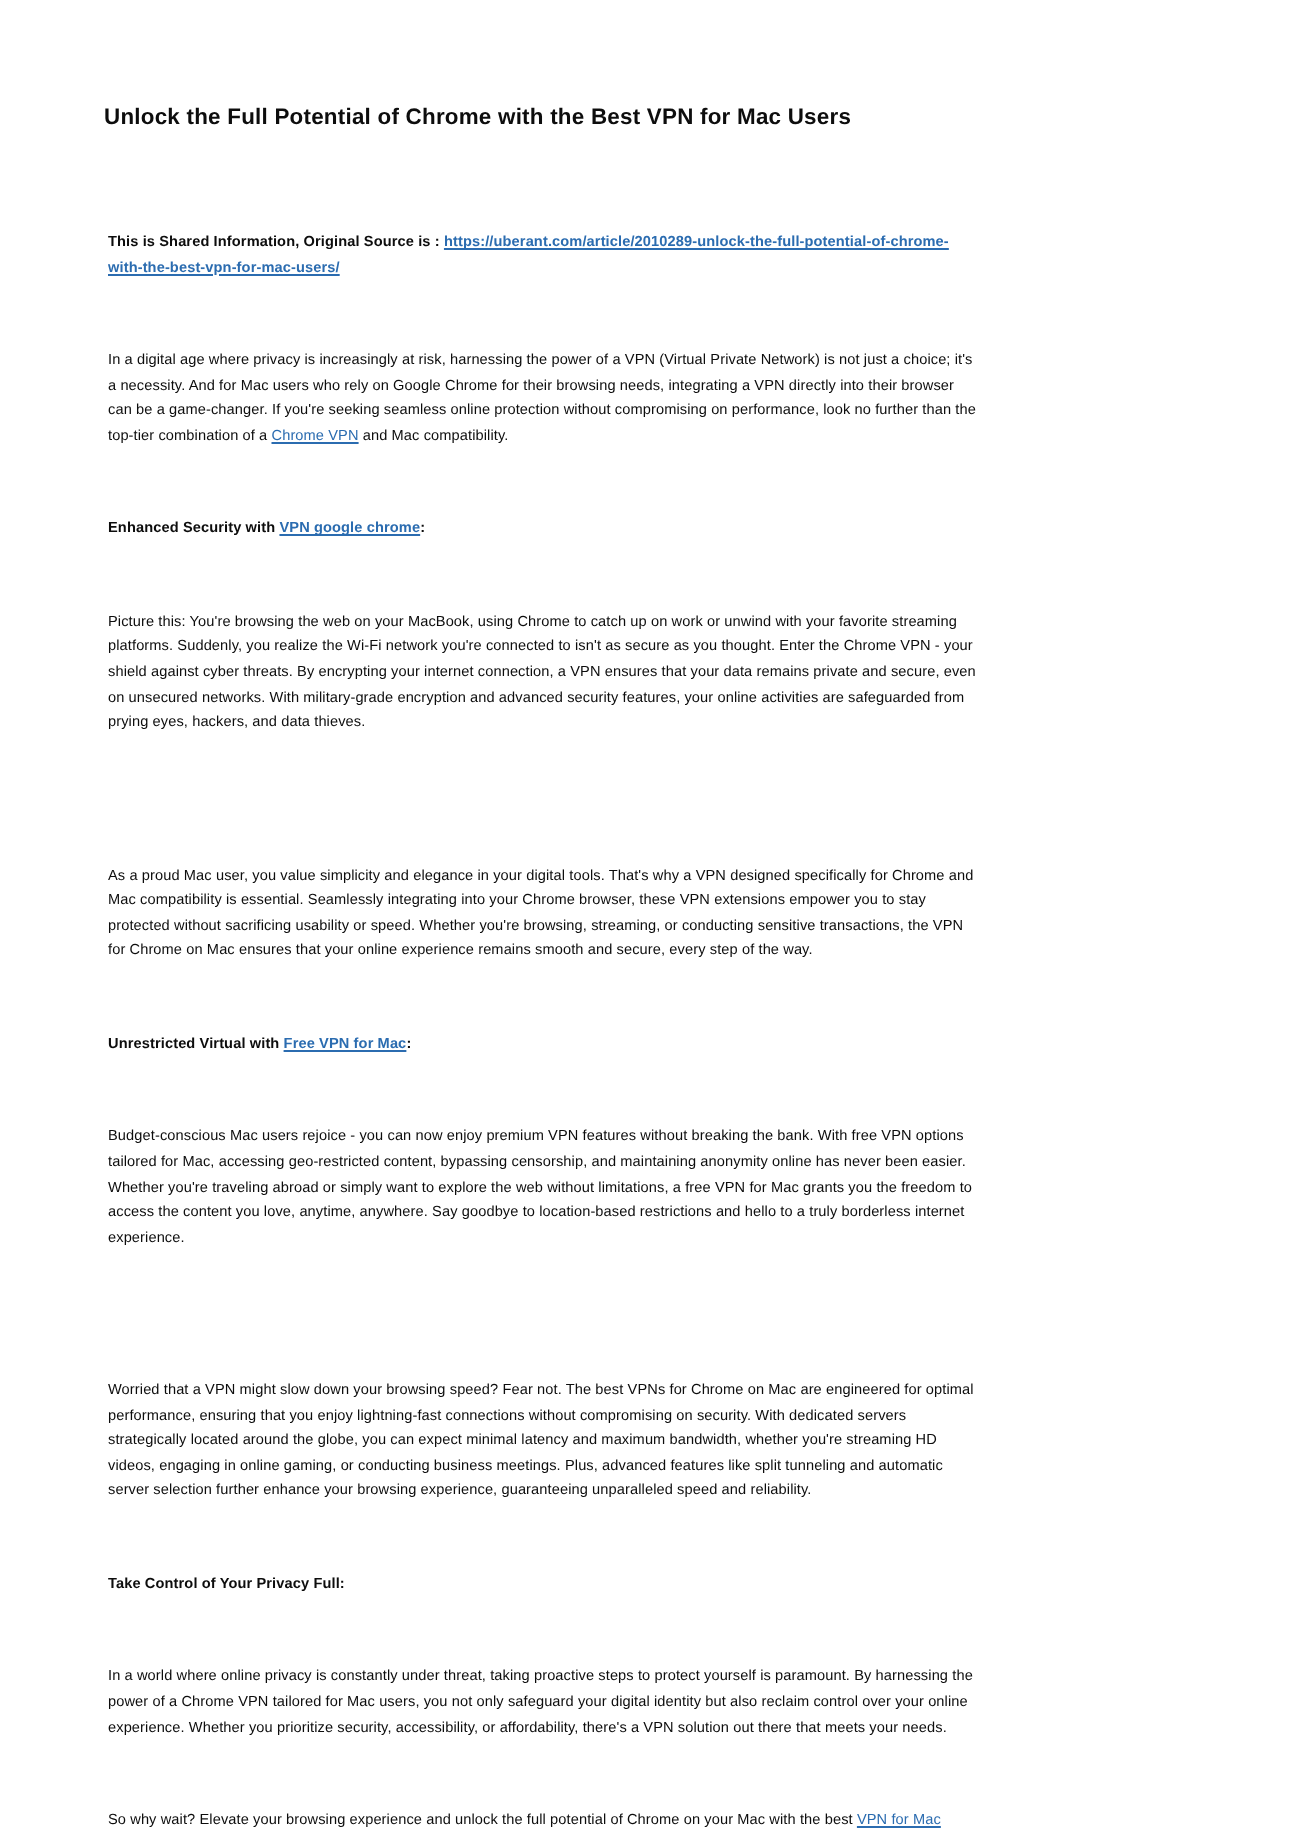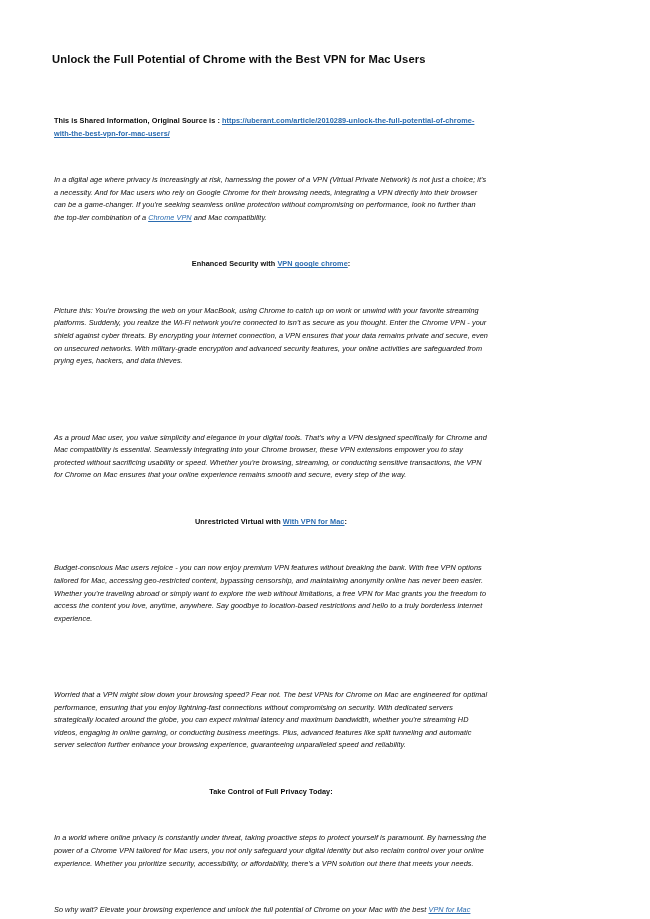--- a/index.html
+++ b/index.html
@@ -44,30 +44,28 @@
     letter-spacing: 0.06px;
     word-break: break-word;
   }
 
   .body-text {
     font-size: 7.3px;
     line-height: 1.72;
     color: #0d0d0d;
     text-align: left;
     letter-spacing: 0.055px;
-    font-style: italic;
   }
 
   .section-heading {
     font-size: 7.3px;
     font-weight: bold;
     line-height: 1.72;
     color: #0d0d0d;
     letter-spacing: 0.06px;
-    text-align: center;
   }
 
   a.doc-link,
   .doc-link {
     color: #2b6cb0;
     text-decoration: underline;
     font-weight: inherit;
     cursor: pointer;
   }
 
@@ -106,36 +104,36 @@
 
   <div class="spacer-md"></div>
 
 
   <div class="spacer-md"></div>
 
   <p class="body-text block">As a proud Mac user, you value simplicity and elegance in your digital tools. That's why a VPN designed specifically for Chrome and Mac compatibility is essential. Seamlessly integrating into your Chrome browser, these VPN extensions empower you to stay protected without sacrificing usability or speed. Whether you're browsing, streaming, or conducting sensitive transactions, the VPN for Chrome on Mac ensures that your online experience remains smooth and secure, every step of the way.</p>
 
   <div class="spacer-md"></div>
 
-  <p class="section-heading block"><span>Unrestricted Virtual with </span><a class="doc-link" href="#">With VPN for Mac</a><span>:</span></p>
+  <p class="section-heading block"><span>Unrestricted Virtual with </span><a class="doc-link" href="#">Free VPN for Mac</a><span>:</span></p>
 
   <div class="spacer-md"></div>
 
   <p class="body-text block">Budget-conscious Mac users rejoice - you can now enjoy premium VPN features without breaking the bank. With free VPN options tailored for Mac, accessing geo-restricted content, bypassing censorship, and maintaining anonymity online has never been easier. Whether you're traveling abroad or simply want to explore the web without limitations, a free VPN for Mac grants you the freedom to access the content you love, anytime, anywhere. Say goodbye to location-based restrictions and hello to a truly borderless internet experience.</p>
 
   <div class="spacer-md"></div>
 
 
   <div class="spacer-md"></div>
 
   <p class="body-text block">Worried that a VPN might slow down your browsing speed? Fear not. The best VPNs for Chrome on Mac are engineered for optimal performance, ensuring that you enjoy lightning-fast connections without compromising on security. With dedicated servers strategically located around the globe, you can expect minimal latency and maximum bandwidth, whether you're streaming HD videos, engaging in online gaming, or conducting business meetings. Plus, advanced features like split tunneling and automatic server selection further enhance your browsing experience, guaranteeing unparalleled speed and reliability.</p>
 
   <div class="spacer-md"></div>
 
-  <p class="section-heading block">Take Control of Full Privacy Today:</p>
+  <p class="section-heading block">Take Control of Your Privacy Full:</p>
 
   <div class="spacer-md"></div>
 
   <p class="body-text block">In a world where online privacy is constantly under threat, taking proactive steps to protect yourself is paramount. By harnessing the power of a Chrome VPN tailored for Mac users, you not only safeguard your digital identity but also reclaim control over your online experience. Whether you prioritize security, accessibility, or affordability, there's a VPN solution out there that meets your needs.</p>
 
   <div class="spacer-md"></div>
 
   <p class="body-text block"><span>So why wait? Elevate your browsing experience and unlock the full potential of Chrome on your Mac with the best </span><a class="doc-link" href="#">VPN for Mac</a><span> users. Embrace security, speed, and freedom in one seamless package. Your digital privacy deserves nothing less.</span></p>
 
 </div>

